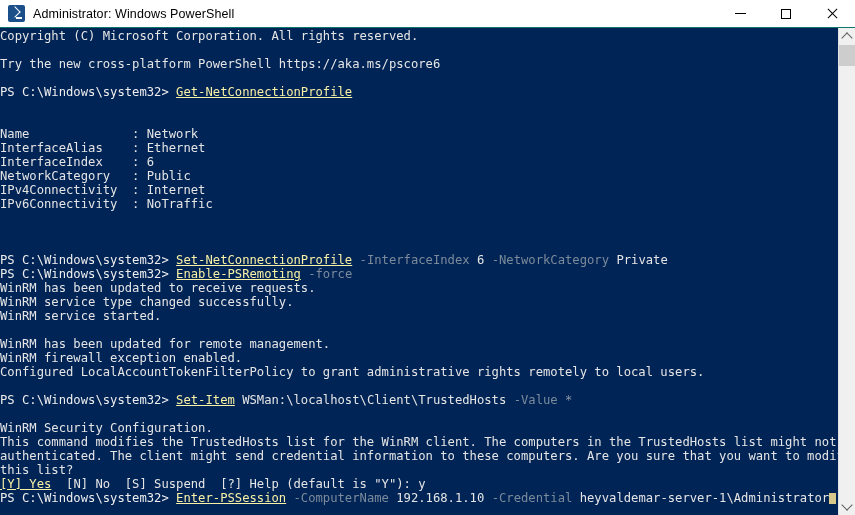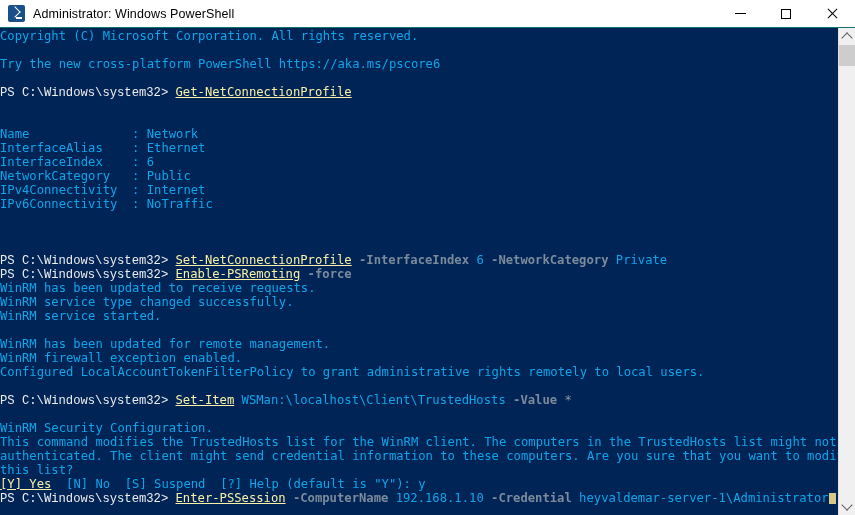--- a/index.html
+++ b/index.html
@@ -133,25 +133,25 @@
     color: #CCCCCC;
     white-space: pre;
   }
   .line {
     height: 14px;
     white-space: pre;
     padding-left: 0px;
   }
 
   
-  .w   { color: #0ea5e9; text-align: right; }            
+  .w   { color: #e5e5e5; text-align: right; }            
   .cmd { color: #F9F1A5; text-decoration: underline; }            
-  .par { color: #7C8B9B; font-weight: bold; }            
+  .par { color: #7C8B9B; }            
   .dim { color: #8A97A5; }            
-  .prompt { color: #EEEEEE; font-family: Liberation Mono, monospace; }
+  .prompt { color: #EEEEEE; }
 
   .cursor {
     display: inline-block;
     width: 7px;
     height: 11px;
     background: #D8C88A;
     vertical-align: -2px;
   }
 
   

